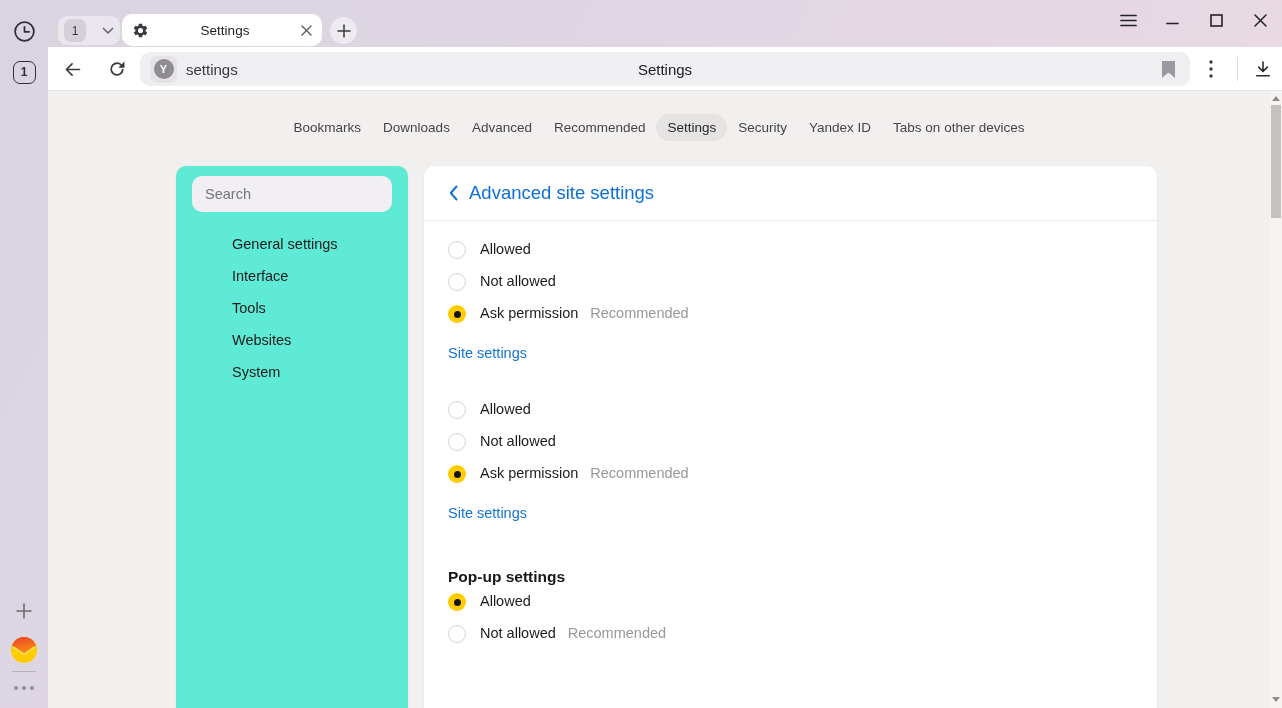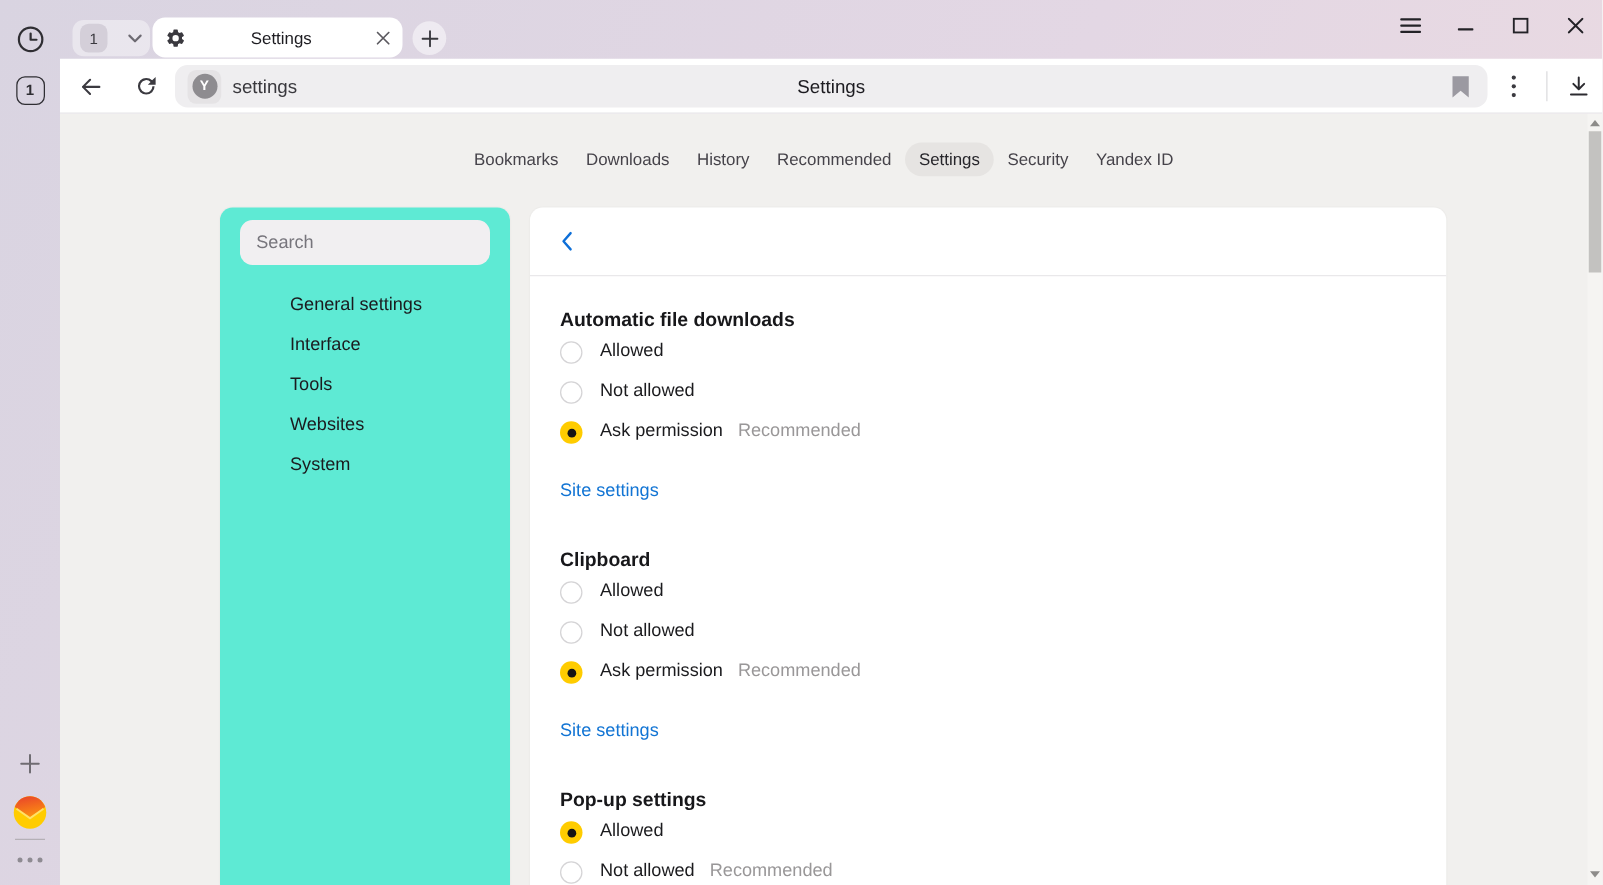--- a/index.html
+++ b/index.html
@@ -86,21 +86,21 @@
   .card-body { padding:20px 24px 0 24px; }
   .sec-title { height:32px; display:flex; align-items:center; font-size:15.5px; font-weight:bold; color:#17171a; }
   .opt-row { height:32px; display:flex; align-items:flex-start; cursor:pointer; }
   .radio { width:18px; height:18px; border-radius:50%; background:#fff; border:1.5px solid #d5d4d6;
     margin-right:14px; flex:none; position:relative; }
   .radio.sel { background:#ffcc00; border:none; }
   .radio.sel::after { content:""; position:absolute; left:5.5px; top:5.5px; width:7px; height:7px;
     border-radius:50%; background:#141414; }
   .opt-label { font-size:14.5px; color:#1b1b1e; }
   .opt-note { font-size:14.5px; color:#999798; margin-left:12px; }
-  .link-row { height:32px; display:flex; align-items:flex-end; }
+  .link-row { height:32px; display:flex; align-items:center; }
   .link { font-size:14.5px; color:#1174d4; text-decoration:none; cursor:pointer; }
   .spacer { height:32px; }
 
   
   .sbar { position:absolute; right:0; top:0; width:12px; height:617px; background:#f5f4f2; }
   .sb-up,.sb-down { position:absolute; left:2px; width:8px; height:6px; cursor:pointer; }
   .sb-up { top:5px; } .sb-down { bottom:5px; }
   .tri-up { width:0; height:0; border-left:4px solid transparent; border-right:4px solid transparent;
     border-bottom:5px solid #8d8c8a; }
   .tri-down { width:0; height:0; border-left:4px solid transparent; border-right:4px solid transparent;
@@ -266,71 +266,71 @@
           </svg>
       </span>
     </button>
   </div>
 
   <div class="content">
 
     <div class="navrow">
       <button class="navitem">Bookmarks</button>
       <button class="navitem">Downloads</button>
-      <button class="navitem">History</button>
+      <button class="navitem">Advanced</button>
       <button class="navitem">Recommended</button>
       <button class="navitem active">Settings</button>
       <button class="navitem">Security</button>
       <button class="navitem">Yandex ID</button>
+      <button class="navitem">Tabs on other devices</button>
     </div>
 
     <div class="side-card">
       <input class="search" type="text" placeholder="Search" style="">
       <div class="side-list">
         <button class="side-item">General settings</button>
         <button class="side-item">Interface</button>
         <button class="side-item">Tools</button>
         <button class="side-item">Websites</button>
         <button class="side-item">System</button>
       </div>
     </div>
 
     <div class="main-card">
       <div class="card-head">
         <span>
           <svg width="9" height="16" viewBox="0 0 9 16">
               <path d="M7.5 1.5 1.8 8l5.7 6.5" fill="none" stroke="#0d6fd8" stroke-width="1.9" stroke-linecap="round" stroke-linejoin="round"></path>
             </svg>
         </span>
+        <h1>Advanced site settings</h1>
       </div>
       <div class="card-body">
 
         <div class="section">
-          <div class="sec-title">Automatic file downloads</div>
           <div class="opt-row">
             <span class="radio"></span>
             <span class="opt-label">Allowed</span>
           </div>
           <div class="opt-row">
             <span class="radio"></span>
             <span class="opt-label">Not allowed</span>
           </div>
           <div class="opt-row">
             <span class="radio sel"></span>
             <span class="opt-label">Ask permission</span>
             <span class="opt-note">Recommended</span>
           </div>
           <div class="link-row">
             <a class="link">Site settings</a>
           </div>
         </div>
         <div class="spacer"></div>
 
         <div class="section">
-          <div class="sec-title">Clipboard</div>
           <div class="opt-row">
             <span class="radio"></span>
             <span class="opt-label">Allowed</span>
           </div>
           <div class="opt-row">
             <span class="radio"></span>
             <span class="opt-label">Not allowed</span>
           </div>
           <div class="opt-row">
             <span class="radio sel"></span>

